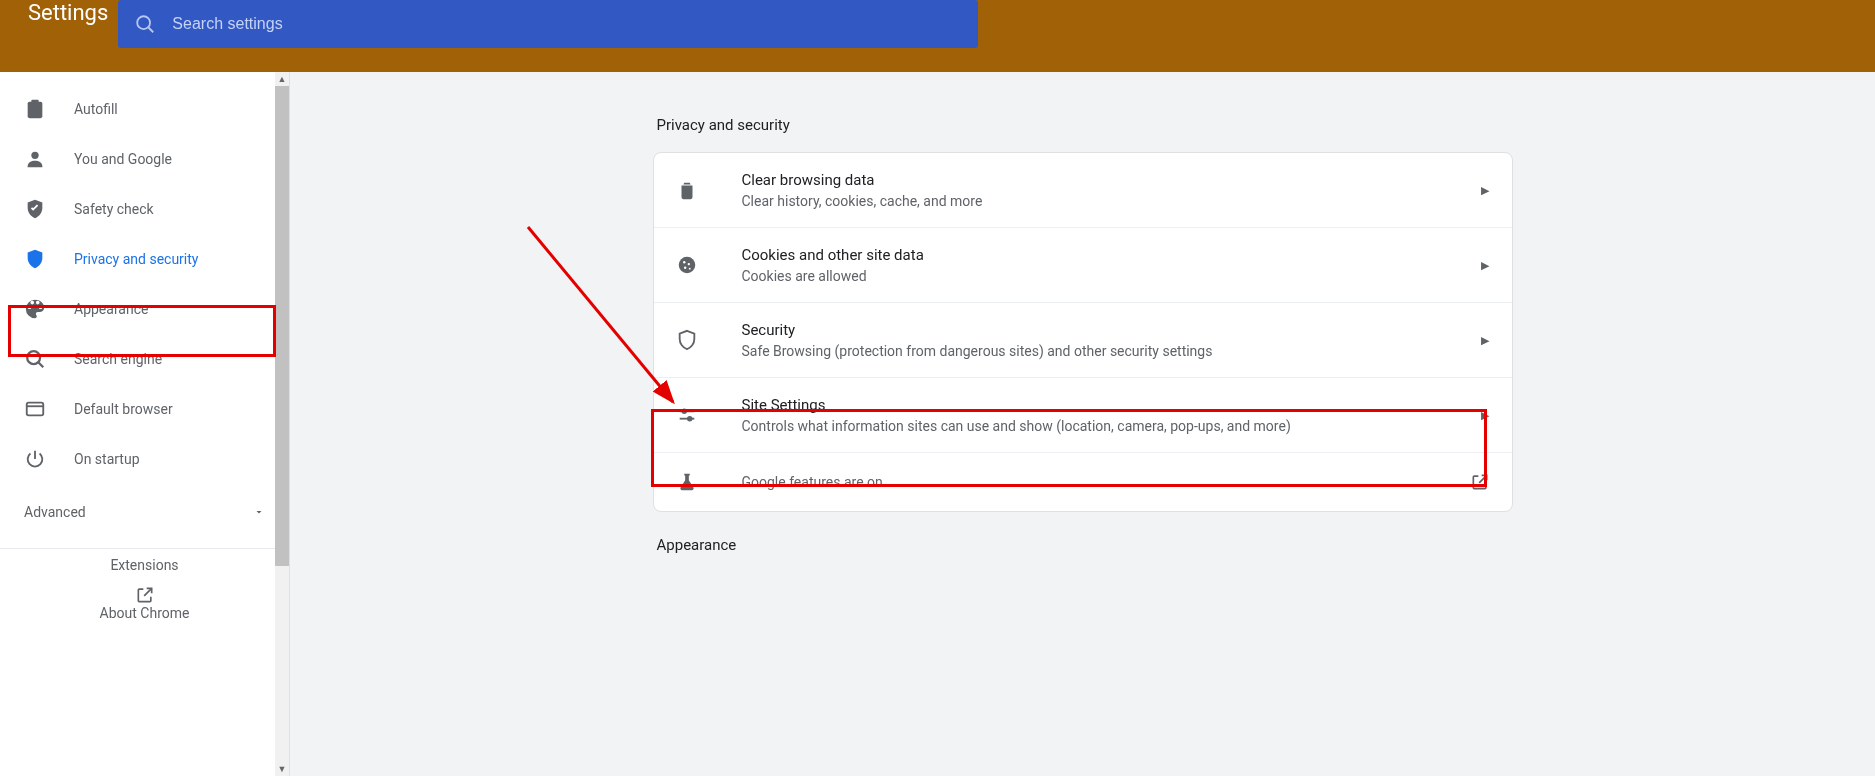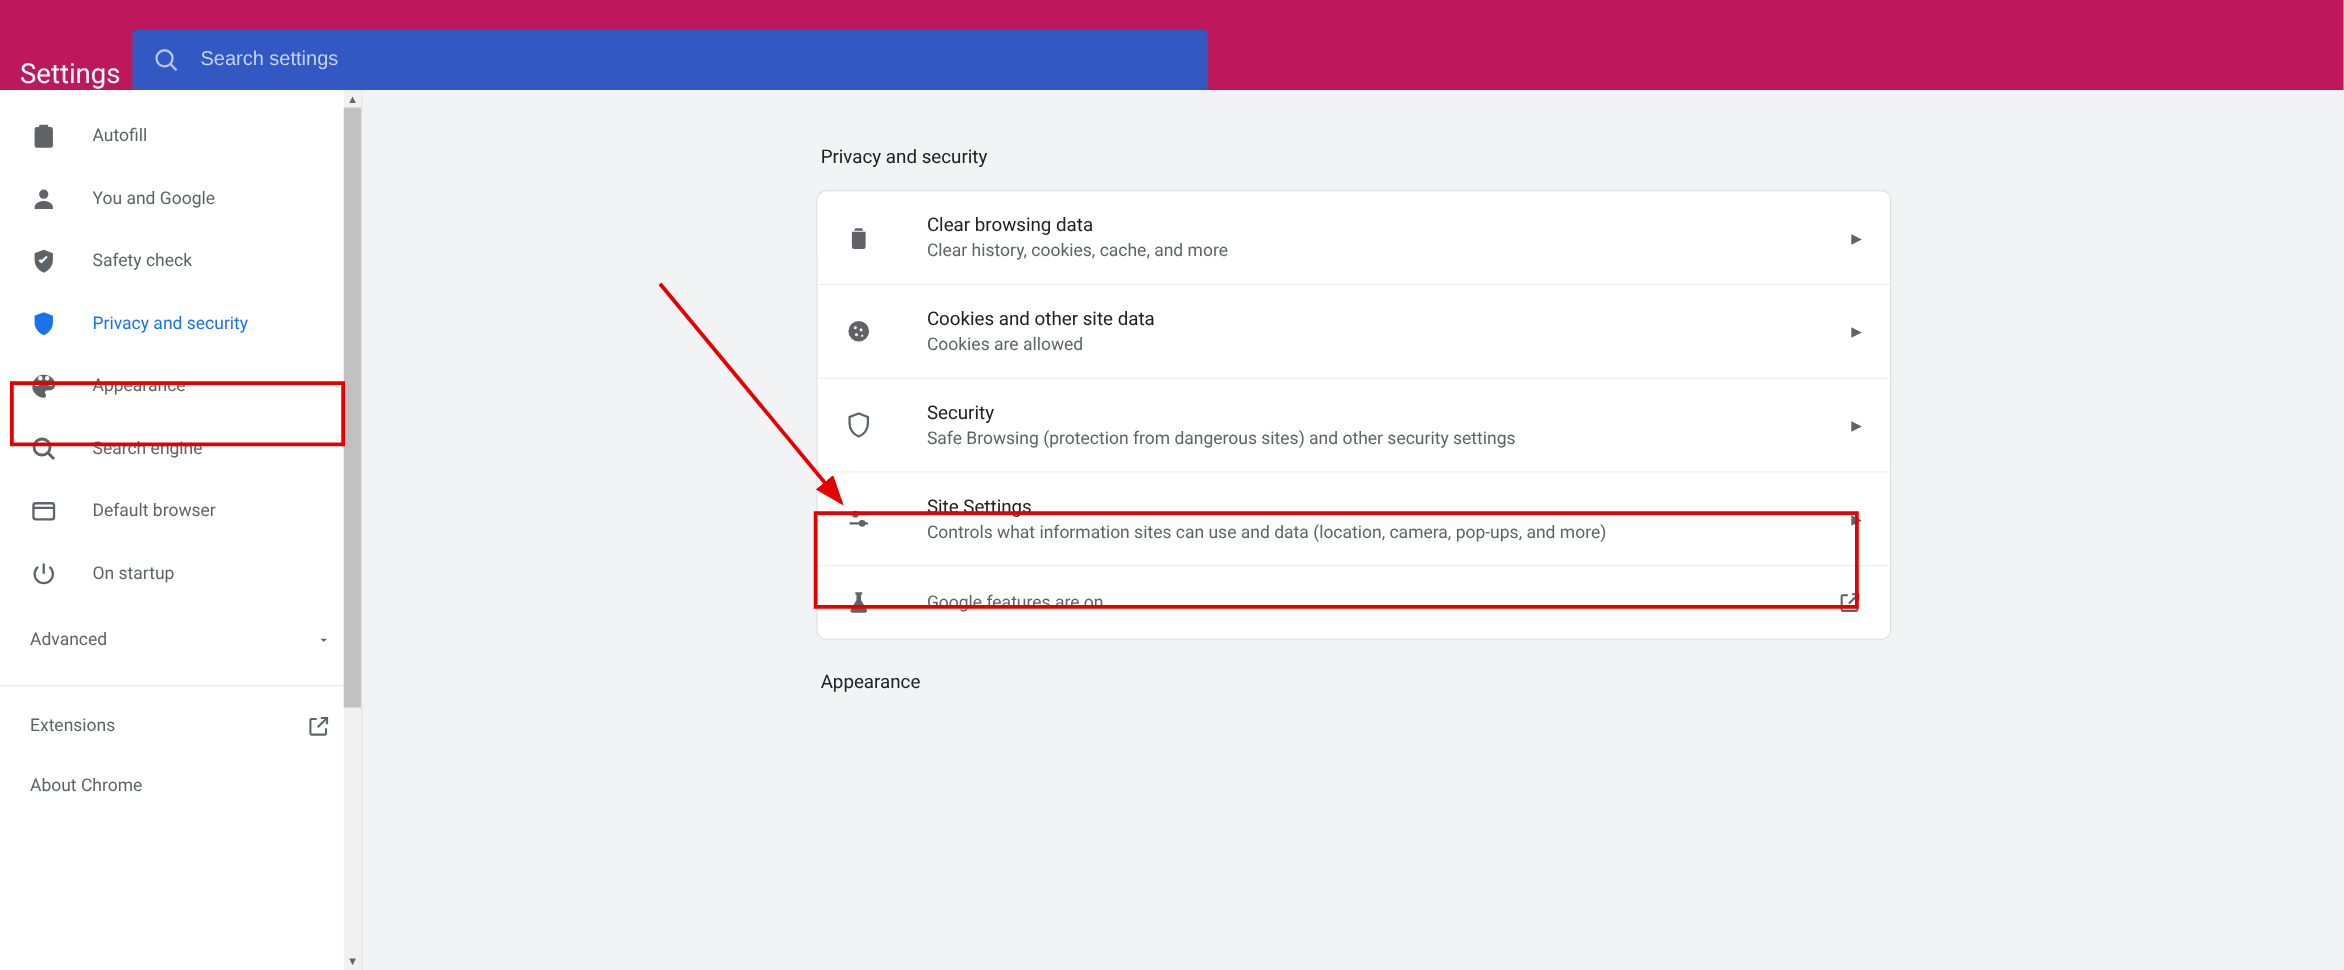--- a/index.html
+++ b/index.html
@@ -3,25 +3,25 @@
   <meta charset="utf-8">
   <style>
     * { box-sizing: border-box; margin: 0; padding: 0; }
     body {
       font-family: 'Roboto', 'Segoe UI', Arial, sans-serif;
       background: #f1f3f4;
       color: #202124;
       overflow: hidden;
     }
     .header {
-      background: #be185d;
+      background: #a16207;
       height: 72px;
       display: flex;
-      align-items: flex-end;
-      padding: 0 12px;
+      align-items: flex-start;
+      padding: 0 24px;
       gap: 380px;
     }
     .header-title {
       color: #fff;
       font-size: 22px;
       font-weight: 400;
       padding-left: 4px;
     }
     .search-container {
       background: #3258C4;
@@ -81,20 +81,21 @@
     .divider { height: 1px; background: #e8eaed; margin: 8px 0; }
     .sidebar-link {
       display: flex;
       align-items: center;
       justify-content: space-between;
       height: 48px;
       padding: 0 24px;
       color: #5f6368;
       font-size: 14px;
       cursor: pointer;
+      flex-direction: column;
     }
     .scrollbar-track {
       position: absolute;
       right: 0;
       top: 0;
       bottom: 0;
       width: 14px;
       background: #f1f1f1;
     }
     .scroll-arrow { height: 14px; display:flex; align-items:center; justify-content:center; color:#666; font-size:9px;}
@@ -333,21 +334,21 @@
           <span class="row-icon">
               <svg viewBox="0 0 24 24" fill="none" stroke="currentColor" stroke-width="2">
                 <line x1="4" y1="8" x2="20" y2="8"></line>
                 <circle cx="9" cy="8" r="2" fill="currentColor"></circle>
                 <line x1="4" y1="16" x2="20" y2="16"></line>
                 <circle cx="15" cy="16" r="2" fill="currentColor"></circle>
               </svg>
             </span>
           <div class="row-text">
             <div class="row-title">Site Settings</div>
-            <div class="row-sub">Controls what information sites can use and data (location, camera, pop-ups, and more)</div>
+            <div class="row-sub">Controls what information sites can use and show (location, camera, pop-ups, and more)</div>
           </div>
           <span class="arrow-right">▶</span>
         </div>
 
         <div class="card-row">
           <span class="row-icon">
               <svg viewBox="0 0 24 24" fill="currentColor">
                 <path d="M9 3h6v2h-1v5l5 8a2 2 0 0 1-1.7 3H6.7A2 2 0 0 1 5 18l5-8V5H9z"></path>
               </svg>
             </span>

